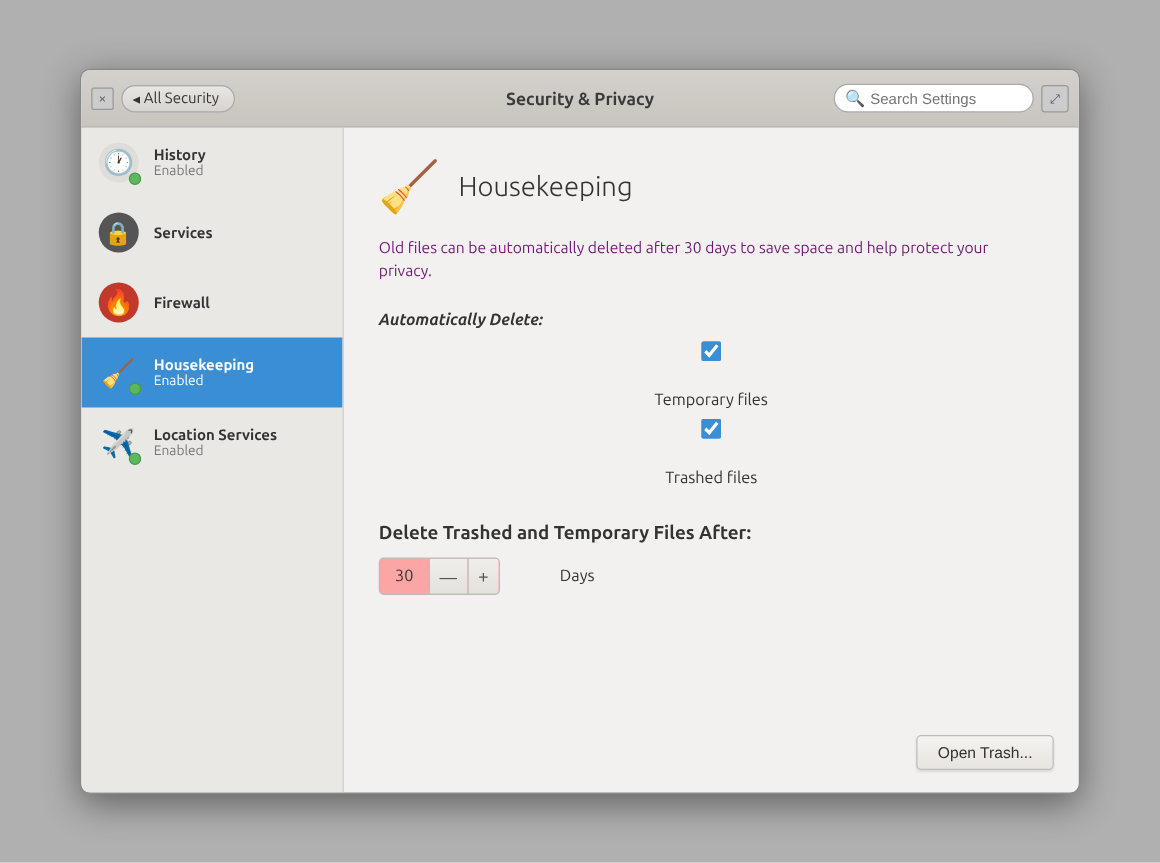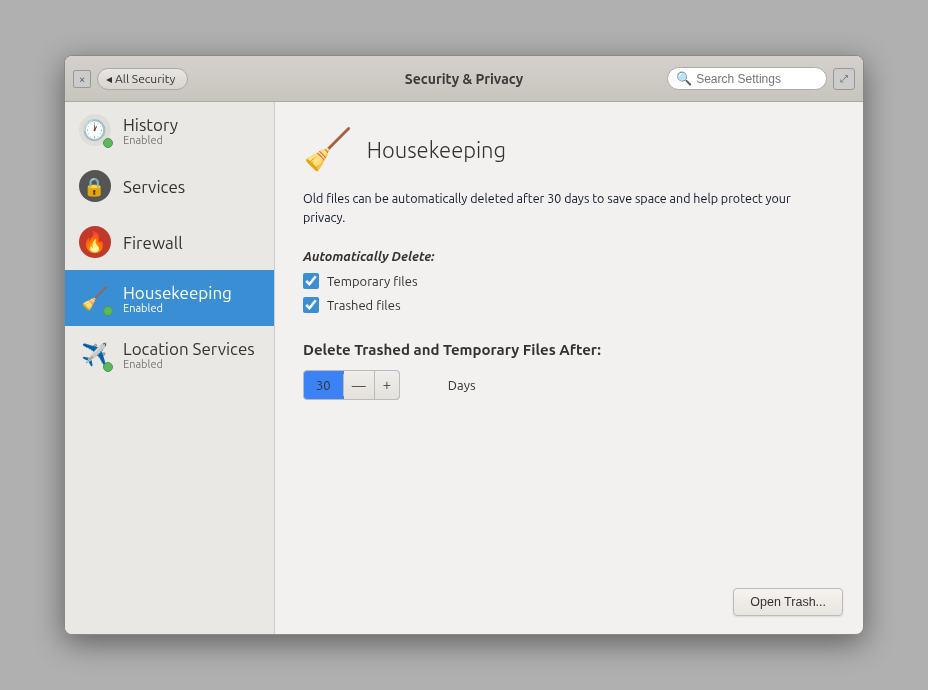--- a/index.html
+++ b/index.html
@@ -153,22 +153,22 @@
       position: absolute;
       bottom: 0;
       right: 0;
       border: 1px solid #4a9a4a;
     }
     .item-text {
       display: flex;
       flex-direction: column;
     }
     .item-name {
-      font-size: 17px;
-      font-weight: 400;
+      font-size: 12px;
+      font-weight: 700;
       color: #333;
     }
     .item-status {
       font-size: 11px;
       color: #777;
     }
     .main-panel {
       flex: 1;
       padding: 24px 28px;
       overflow-y: auto;
@@ -183,36 +183,37 @@
     .panel-icon {
       font-size: 40px;
     }
     .panel-title {
       font-size: 22px;
       font-weight: 300;
       color: #333;
     }
     .panel-desc {
       font-size: 12.5px;
-      color: #0f172a;
+      color: #701a75;
       margin-bottom: 22px;
       line-height: 1.5;
     }
     .section-label {
       font-size: 13px;
       font-weight: bold;
       color: #333;
       margin-bottom: 10px;
       font-style: italic;
     }
     .checkbox-row {
       display: flex;
       align-items: center;
-      gap: 8px;
+      gap: 24px;
       margin-bottom: 8px;
+      flex-direction: column;
     }
     .checkbox-row input[type=checkbox] {
       width: 16px;
       height: 16px;
       accent-color: #3a8ed4;
       cursor: pointer;
     }
     .checkbox-label {
       font-size: 13px;
       color: #333;
@@ -230,21 +231,21 @@
     .stepper-row {
       display: flex;
       align-items: center;
       gap: 8px;
     }
     .stepper {
       display: flex;
       align-items: center;
       border: 1px solid #bbb;
       border-radius: 4px;
-      background: #3b82f6;
+      background: #fca5a5;
       overflow: hidden;
     }
     .stepper-value {
       padding: 4px 12px;
       font-size: 13px;
       color: #333;
       border-right: 1px solid #bbb;
       min-width: 36px;
       text-align: center;
     }

